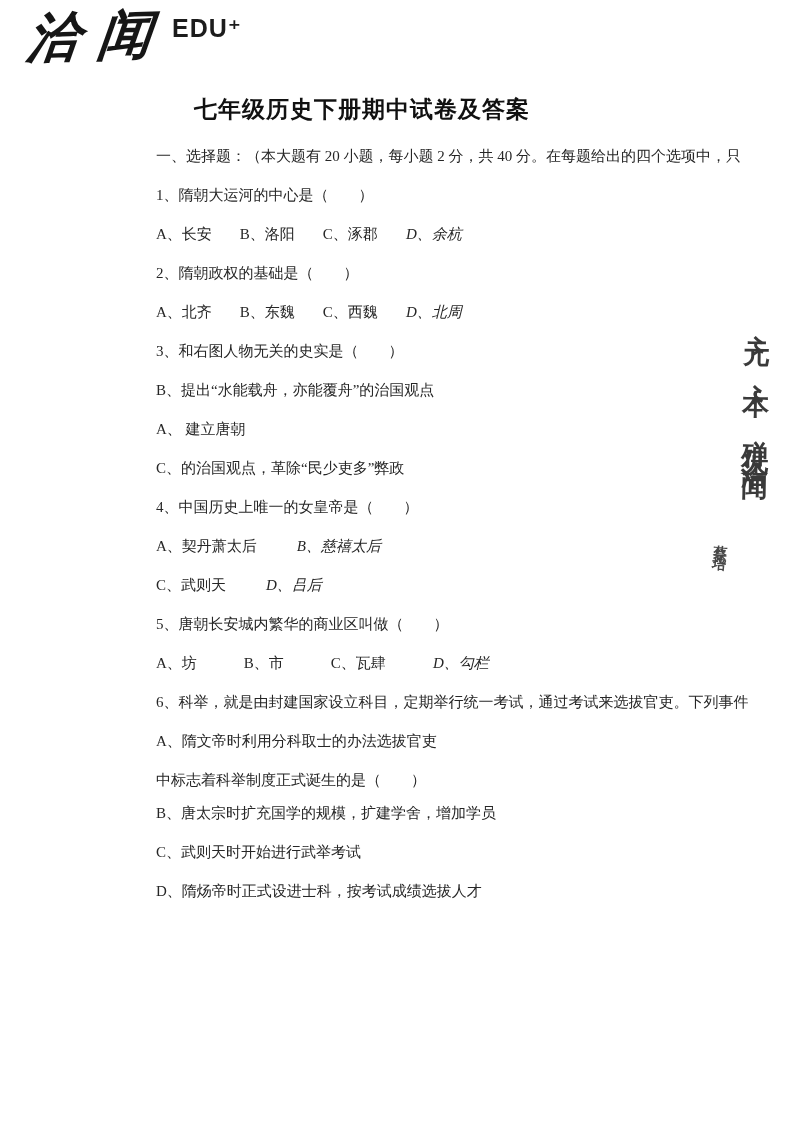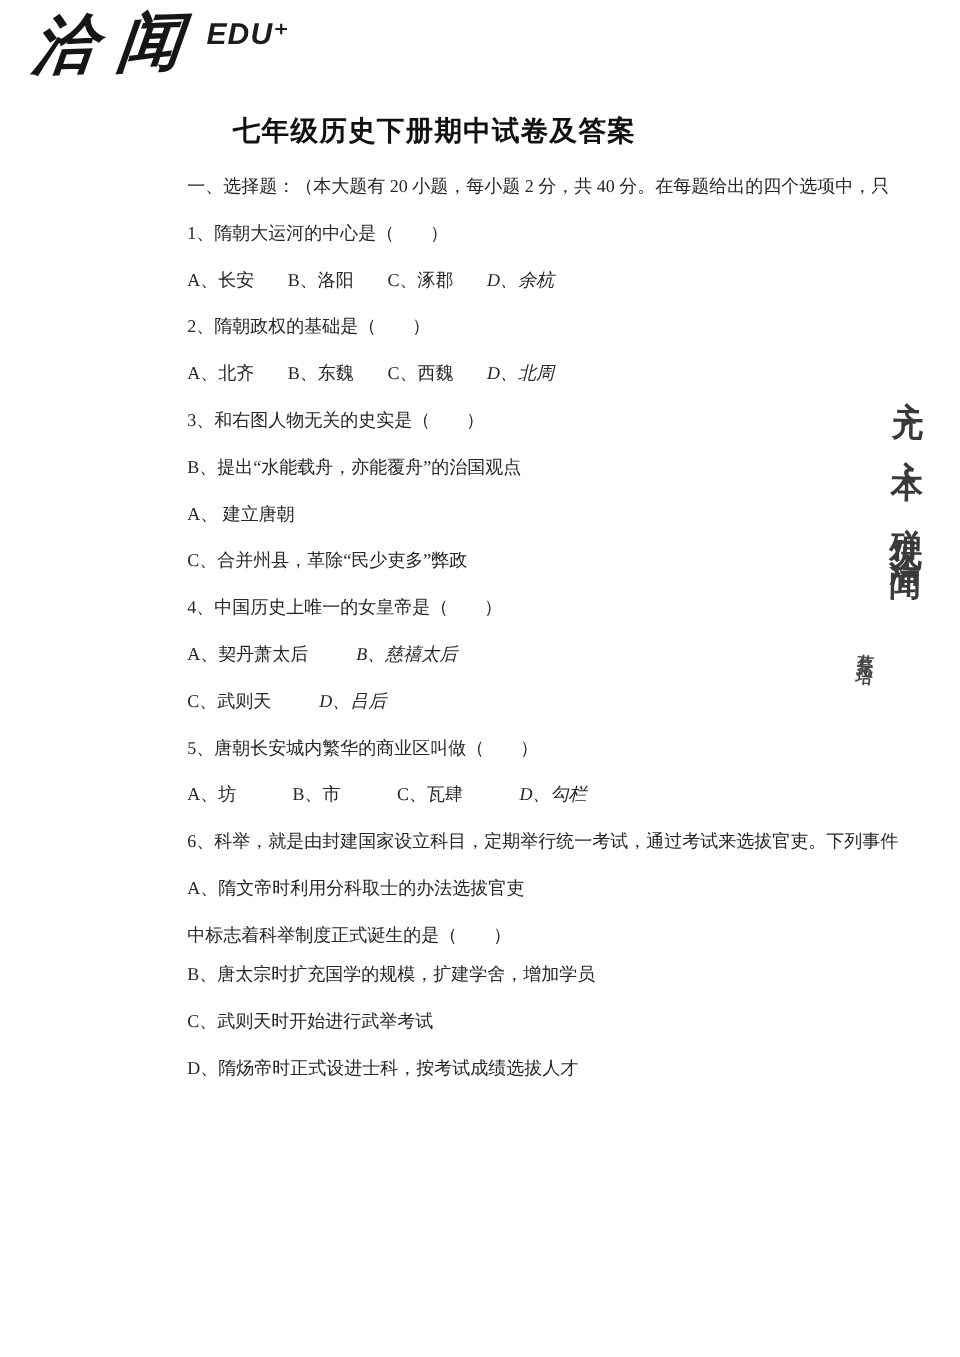--- a/index.html
+++ b/index.html
@@ -17,21 +17,21 @@
     display:flex; align-items:flex-start;
   }
   .logo-cn {
     font-size:54px; line-height:64px; font-weight:bold;
     letter-spacing:16px; color:#161616;
     transform:skewX(-8deg) rotate(-2deg);
     font-style:italic;
   }
   .logo-en {
     font-family:"Liberation Sans","DejaVu Sans",sans-serif;
-    font-size:25px; font-weight:bold; font-style:italic;
+    font-size:25px; font-weight:bold; 
     color:#1c1c1c; margin:10px 0 0 4px; letter-spacing:1px;
   }
   
   .doc-title {
     position:absolute; top:94px; left:0; width:724px;
     text-align:center; font-size:23px; font-weight:bold;
     color:#111; margin:0; letter-spacing:1px;
   }
   
   .content {
@@ -93,21 +93,21 @@
       <span>B、东魏</span>
       <span>C、西魏</span>
       <span>D、北周</span>
     </div>
   </div>
 
   <div>
     <p class="line">3、和右图人物无关的史实是（　　）</p>
     <p class="line">B、提出“水能载舟，亦能覆舟”的治国观点</p>
     <p class="line">A、 建立唐朝</p>
-    <p class="line">C、合并州县，革除“民少吏多”弊政</p>
+    <p class="line">C、的治国观点，革除“民少吏多”弊政</p>
   </div>
 
   <div>
     <p class="line">4、中国历史上唯一的女皇帝是（　　）</p>
     <div class="row gap-md">
       <span>A、契丹萧太后</span>
       <span>B、慈禧太后</span>
     </div>
     <div class="row gap-md">
       <span>C、武则天</span>

